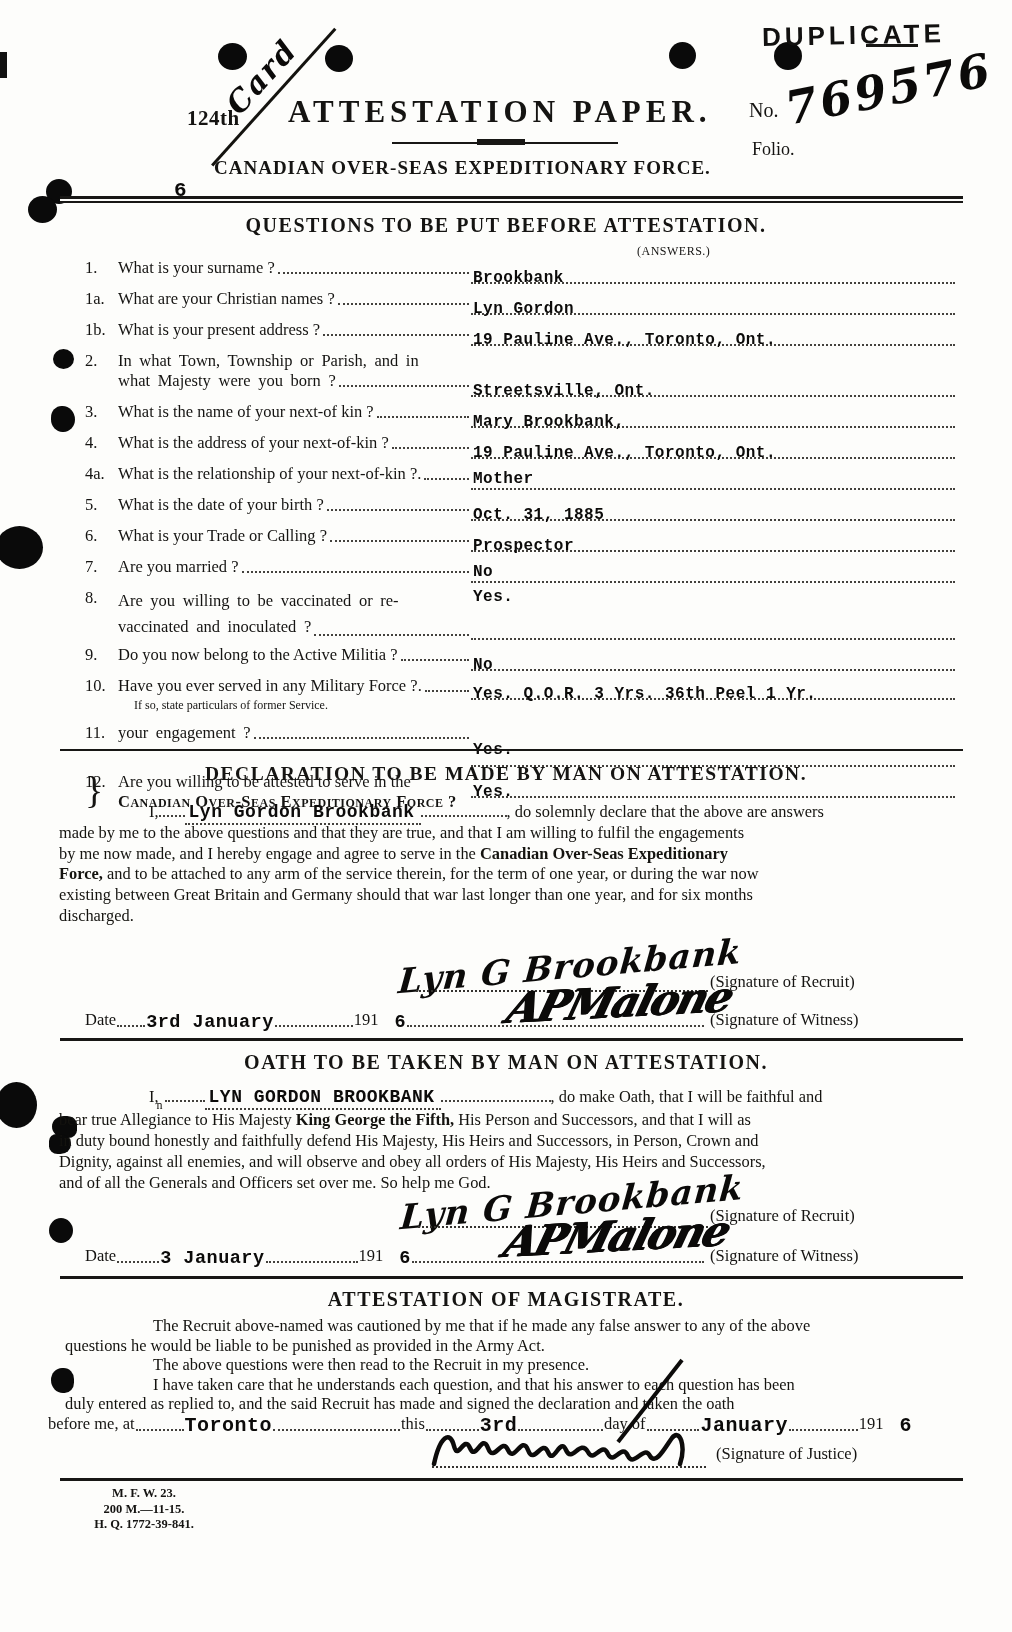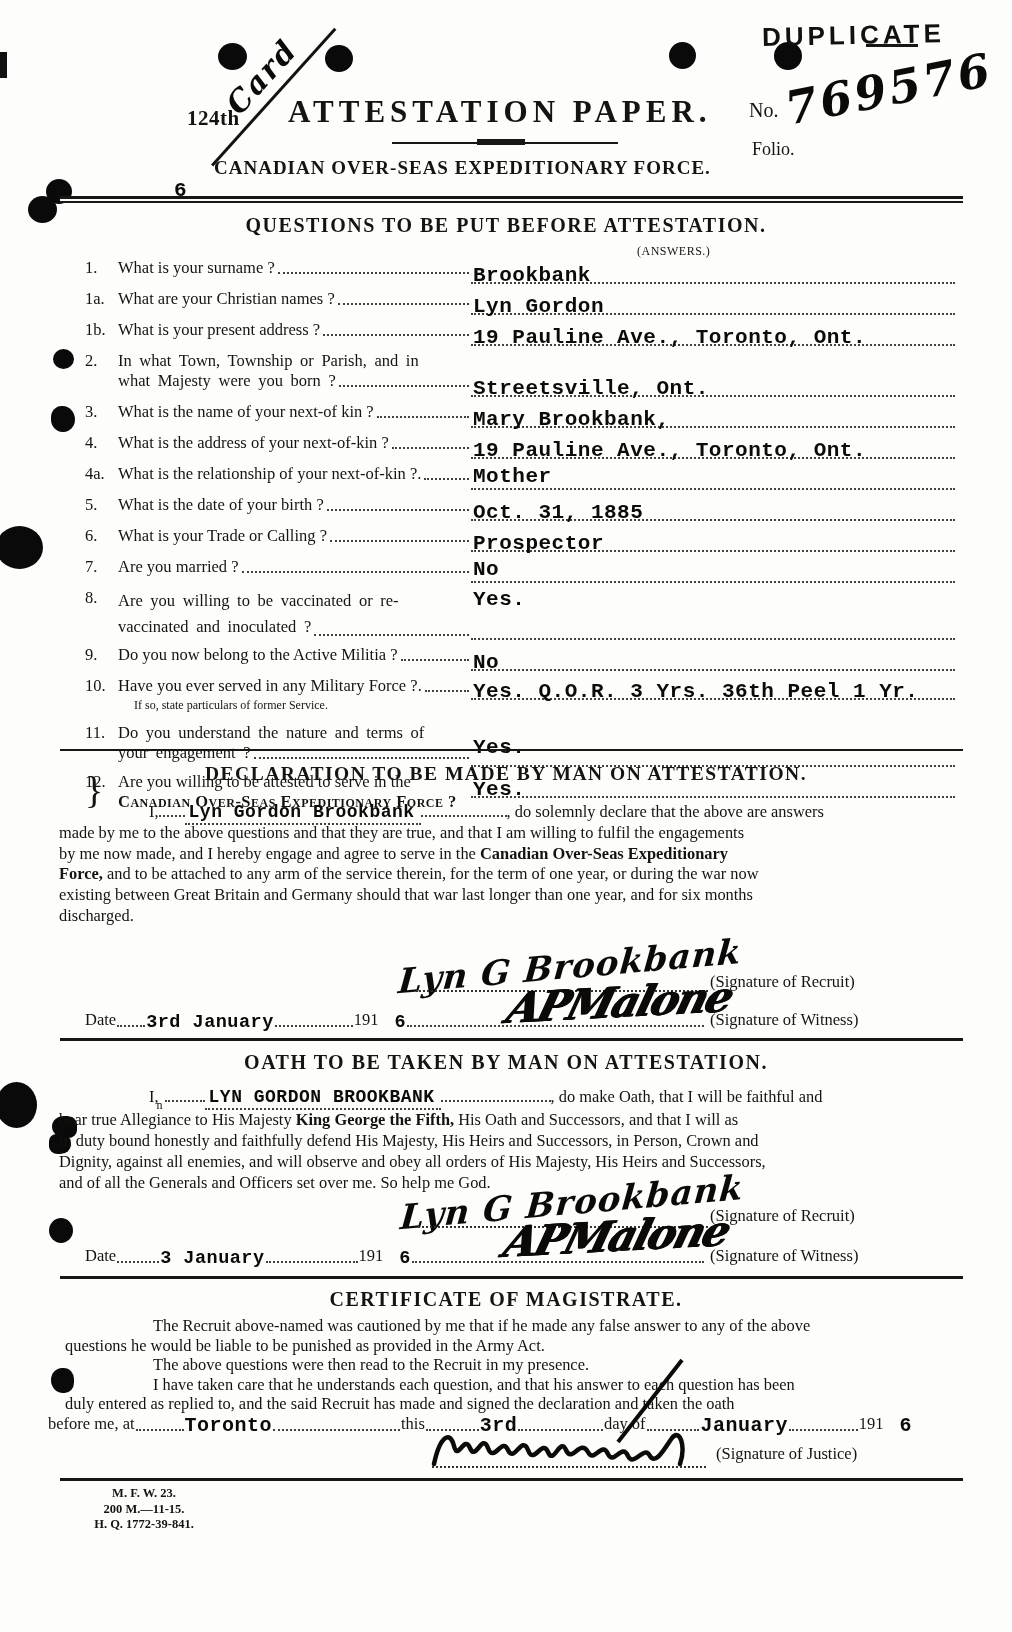--- a/index.html
+++ b/index.html
@@ -40,21 +40,21 @@
   .qcell{width:386px;flex:none;display:flex;align-items:flex-start;}
   .qnum{width:33px;flex:none;font-size:16.5px;text-align:left;}
   .qbody{flex:1;font-size:16.5px;line-height:20px;}
   .qline{display:flex;}
   .qline .fill{flex:1;border-bottom:2px dotted #43413d;margin:0 2px 4px 3px;min-width:6px;}
   .qsub{font-size:12px;padding-left:16px;margin-top:-1px;}
   .smallcaps{font-variant:small-caps;letter-spacing:.5px;}
   .wsp{word-spacing:3.5px;}
   .brace{position:absolute;font-size:38px;font-weight:400;margin-top:-4px;}
   .qans{flex:1;position:relative;border-bottom:2px dotted #43413d;}
-  .qans .typed{position:absolute;left:2px;bottom:-5px;font-size:21px;white-space:nowrap;}
+  .qans .typed{position:absolute;left:2px;bottom:-5px;font-size:16px;white-space:nowrap;}
   .qans.line-top{align-self:flex-start;height:24px;}
   
   .para{font-size:16.4px;line-height:20.8px;color:#14130f;margin-left:17px;}
   .para .ind{padding-left:90px;}
   .lead-dots{display:inline-block;width:26px;border-bottom:2px dotted #43413d;height:14px;}
   .post-dots{display:inline-block;width:86px;border-bottom:2px dotted #43413d;height:14px;}
   .typed-name{font-size:18px;border-bottom:2px dotted #43413d;padding:0 6px 1px 4px;}
   .stray-n{font-size:12px;position:relative;top:7px;left:-2px;}
   b.ph{font-weight:700;}
   
@@ -315,21 +315,20 @@
         </div>
       <div class="qans" style="align-self:flex-start;height:22px;">
           <span class="typed">Yes. Q.O.R. 3 Yrs. 36th Peel 1 Yr.</span>
         </div>
     </div>
 
     <div class="qrow" style="min-height:44px;">
       <div class="qcell">
           <span class="qnum">11.</span>
         <div class="qbody wsp">
-            <div>Do you understand  the  nature  and  terms  of</div>
           <div class="qline">
               <span>your engagement ?</span>
               <span class="fill"></span>
             </div>
           </div>
         </div>
       <div class="qans">
           <span class="typed" style="bottom:6px;">Yes.</span>
         </div>
     </div>
@@ -377,21 +376,21 @@
     <span class="fill" style="flex:1;"></span>
   </div>
   <div class="siglabel" style="left:710px;top:1010px;">(Signature  of  Witness)</div>
 
   <div class="rule" style="left:60px;top:1038px;width:903px;height:3px;"></div>
 
   <div class="abs sec-title" style="top:1051px;">OATH TO BE TAKEN BY MAN ON ATTESTATION.</div>
 
   <div class="abs para" style="left:42px;right:95px;top:1086px;line-height:21px;">
     <div class="ind"><span>I,</span><span class="stray-n">n</span><span class="lead-dots" style="width:40px;"></span><span class="typed typed-name">LYN GORDON BROOKBANK</span><span class="post-dots" style="width:110px;"></span><span>, do make Oath, that  I  will be faithful and</span></div>
-    <div><span>bear true Allegiance to His Majesty </span><b class="ph">King George the Fifth,</b><span> His Oath and Successors, and that I will as</span></div>
+    <div><span>bear true Allegiance to His Majesty </span><b class="ph">King George the Fifth,</b><span> His Person and Successors, and that I will as</span></div>
     <div>in duty bound honestly and faithfully defend His Majesty, His Heirs and Successors, in Person, Crown and</div>
     <div>Dignity, against all enemies, and will observe and obey all orders of His Majesty, His Heirs and Successors,</div>
     <div>and of all the Generals and Officers set over me.   So help me God.</div>
   </div>
 
   <div class="abs script sig-recruit" style="left:400px;top:1182px;">Lyn G Brookbank</div>
   <div class="sigline" style="left:418px;top:1226px;width:290px;"></div>
   <div class="siglabel" style="left:710px;top:1206px;">(Signature  of  Recruit)</div>
 
   <div class="abs script sig-witness" style="left:505px;top:1212px;">APMalone</div>
@@ -401,21 +400,21 @@
     <span class="typed">3 January</span>
     <span class="fill" style="width:92px;"></span>
     <span class="lbl">191</span>
     <span class="typed year-digit">6</span>
     <span class="fill" style="flex:1;"></span>
   </div>
   <div class="siglabel" style="left:710px;top:1246px;">(Signature  of  Witness)</div>
 
   <div class="rule" style="left:60px;top:1276px;width:903px;height:2.5px;"></div>
 
-  <div class="abs sec-title" style="top:1288px;">CERTIFICATE OF MAGISTRATE.</div>
+  <div class="abs sec-title" style="top:1288px;">ATTESTATION OF MAGISTRATE.</div>
 
   <div class="abs para cert-par" style="top:1316px;line-height:19.5px;">
     <div class="ind" style="padding-left:88px;">The Recruit above-named was cautioned by me that if he made any false answer to any of the above</div>
     <div>questions he would be liable to be punished as provided in the Army Act.</div>
     <div class="ind" style="padding-left:88px;">The above questions were then read to the Recruit in my presence.</div>
     <div class="ind" style="padding-left:88px;">I have taken care that he understands  each question, and that his answer to each question has been</div>
     <div>duly entered as replied to, and  the  said  Recruit has made and signed the declaration and taken  the  oath</div>
   </div>
 
   <div class="bm-row" style="left:48px;right:100px;top:1408px;">

